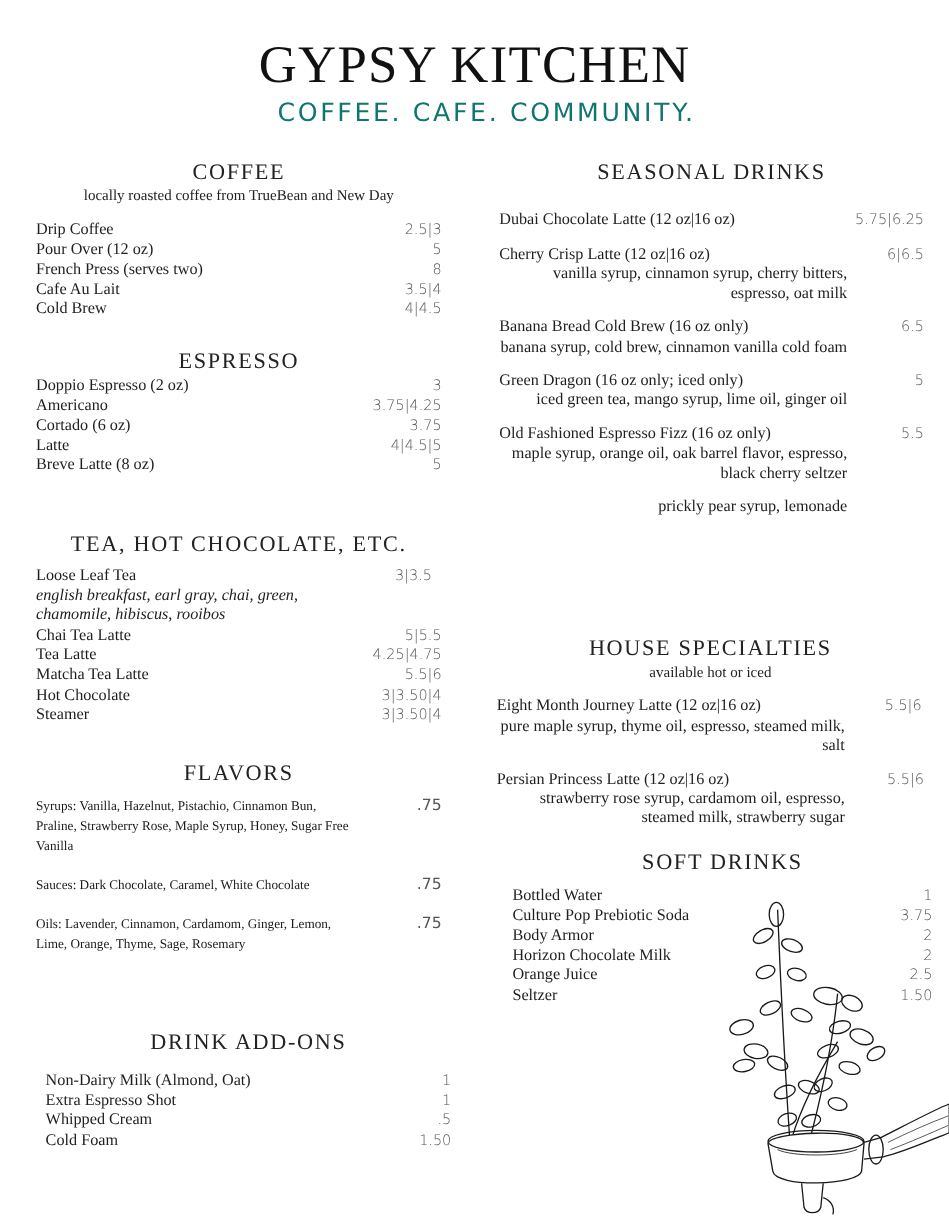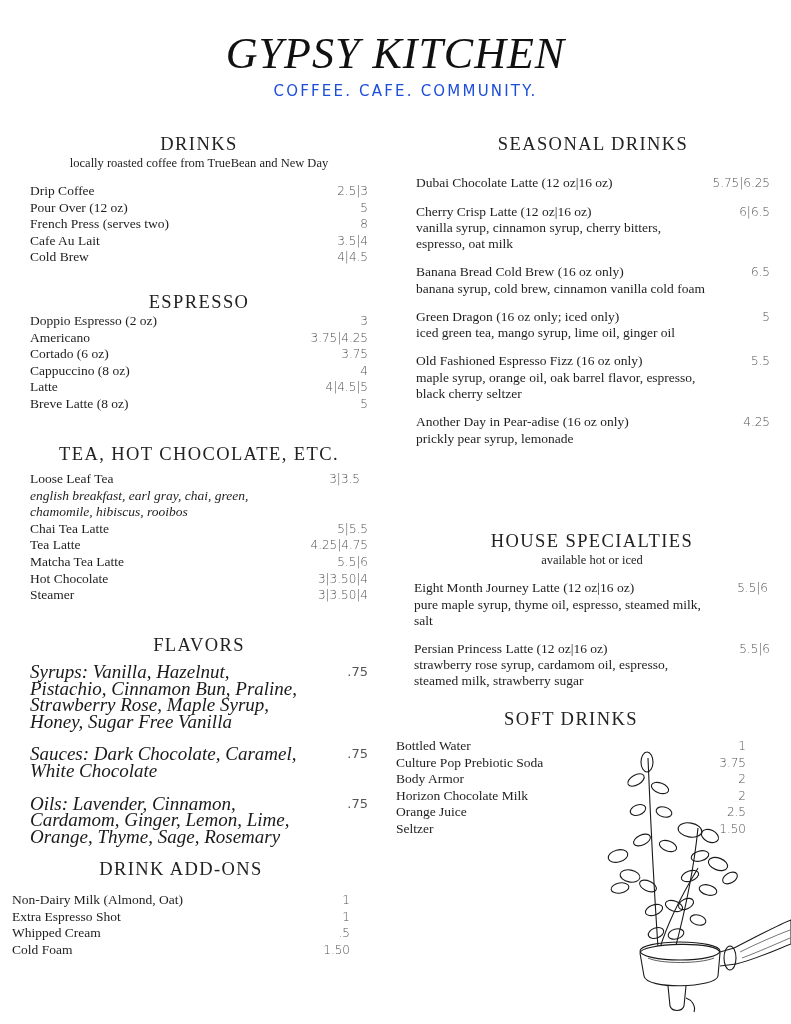--- a/index.html
+++ b/index.html
@@ -1,48 +1,48 @@
 <!DOCTYPE html>
 <html><head>
 <meta charset="utf-8">
 <style>
   html, body { margin: 0; padding: 0; background: #ffffff; }
   body { width: 791px; height: 1024px; position: relative; overflow: hidden; color: #1a1a1a;
          font-family: "Liberation Serif", "DejaVu Serif", serif; }
   .header { position: absolute; top: 30px; left: 0; width: 791px; text-align: center; }
-  .brand { font-family: "Liberation Serif", serif; font-size: 44px; letter-spacing: 1px; line-height: 48px; color: #111; font-style: italic; }
-  .tagline { font-family: "DejaVu Sans", sans-serif; font-size: 15px; letter-spacing: 2.2px; margin-top: 4px; color: #1d4ed8; padding-left: 20px; }
+  .brand { font-family: "Liberation Serif", serif; font-size: 44px; letter-spacing: 1px; line-height: 48px; color: #111; }
+  .tagline { font-family: "DejaVu Sans", sans-serif; font-size: 21px; letter-spacing: 2.2px; margin-top: 4px; color: #0f766e; padding-left: 20px; }
   .sec { position: absolute; }
   .sec-title { text-align: center; font-size: 18.5px; letter-spacing: 1.4px; color: #222; line-height: 22px; }
   .sec-sub { text-align: center; font-size: 12.5px; color: #222; line-height: 16px; }
 
   .row { display: flex; justify-content: space-between; font-size: 13.5px; line-height: 16.6px; color: #1e1e1e; }
   .row .price { color: #555; font-family: "DejaVu Sans", sans-serif; font-size: 12px; font-weight: 300; white-space: nowrap; }
   .note { font-style: italic; font-size: 13.5px; line-height: 16.6px; color: #1e1e1e; }
 
-  .item { margin-bottom: 12px; }
+  .item { margin-bottom: 12px; text-align: right; }
   .item .row { align-items: flex-start; }
   .item .desc { font-size: 13.5px; line-height: 16px; color: #1e1e1e; max-width: 290px; }
 
   .flav { display: flex; justify-content: space-between; align-items: flex-start; margin-bottom: 16px; }
-  .flav .txt { font-size: 19px; line-height: 16.6px; width: 270px; font-style: italic; }
+  .flav .txt { font-size: 11px; line-height: 16.6px; width: 270px; }
   .flav .price { color: #555; font-family: "DejaVu Sans", sans-serif; font-size: 13px; }
 
   .illus { position: absolute; left: 590px; top: 748px; width: 201px; height: 270px; }
 </style>
 </head>
 <body>
 
 <div class="header">
   <div class="brand">GYPSY KITCHEN</div>
   <div class="tagline">COFFEE. CAFE. COMMUNITY.</div>
 </div>
 
 <div class="sec" style="left:30px; top:133px; width:338px;">
-  <div class="sec-title">DRINKS</div>
+  <div class="sec-title">COFFEE</div>
   <div class="sec-sub" style="margin-bottom:12px;">locally roasted coffee from TrueBean and New Day</div>
   <div class="row">
       <span>Drip Coffee</span>
       <span class="price">2.5|3</span>
     </div>
   <div class="row">
       <span>Pour Over (12 oz)</span>
       <span class="price">5</span>
     </div>
   <div class="row">
@@ -65,24 +65,20 @@
       <span>Doppio Espresso (2 oz)</span>
       <span class="price">3</span>
     </div>
   <div class="row">
       <span>Americano</span>
       <span class="price">3.75|4.25</span>
     </div>
   <div class="row">
       <span>Cortado (6 oz)</span>
       <span class="price">3.75</span>
-    </div>
-  <div class="row">
-      <span>Cappuccino (8 oz)</span>
-      <span class="price">4</span>
     </div>
   <div class="row">
       <span>Latte</span>
       <span class="price">4|4.5|5</span>
     </div>
   <div class="row">
       <span>Breve Latte (8 oz)</span>
       <span class="price">5</span>
     </div>
 </div>
@@ -125,21 +121,21 @@
   <div class="flav">
       <span class="txt">Sauces: Dark Chocolate, Caramel, White Chocolate</span>
       <span class="price">.75</span>
     </div>
   <div class="flav">
       <span class="txt">Oils: Lavender, Cinnamon, Cardamom, Ginger, Lemon, Lime, Orange, Thyme, Sage, Rosemary</span>
       <span class="price">.75</span>
     </div>
 </div>
 
-<div class="sec" style="left:12px; top:858px; width:338px;">
+<div class="sec" style="left:38px; top:858px; width:338px;">
   <div class="sec-title" style="margin-bottom:12px;">DRINK ADD-ONS</div>
   <div class="row">
       <span>Non-Dairy Milk (Almond, Oat)</span>
       <span class="price">1</span>
     </div>
   <div class="row">
       <span>Extra Espresso Shot</span>
       <span class="price">1</span>
     </div>
   <div class="row">
@@ -182,24 +178,20 @@
       <div class="desc">iced green tea, mango syrup, lime oil, ginger oil</div>
     </div>
   <div class="item">
       <div class="row">
         <span>Old Fashioned Espresso Fizz (16 oz only)</span>
         <span class="price">5.5</span>
       </div>
       <div class="desc">maple syrup, orange oil, oak barrel flavor, espresso, black cherry seltzer</div>
     </div>
   <div class="item">
-      <div class="row">
-        <span>Another Day in Pear-adise (16 oz only)</span>
-        <span class="price">4.25</span>
-      </div>
       <div class="desc">prickly pear syrup, lemonade</div>
     </div>
 </div>
 
 <div class="sec" style="left:414px; top:530px; width:356px;">
   <div class="sec-title">HOUSE SPECIALTIES</div>
   <div class="sec-sub" style="margin-bottom:12px;">available hot or iced</div>
   <div class="item" style="padding-right:2px;">
       <div class="row">
         <span>Eight Month Journey Latte (12 oz|16 oz)</span>
@@ -209,21 +201,21 @@
     </div>
   <div class="item">
       <div class="row">
         <span>Persian Princess Latte (12 oz|16 oz)</span>
         <span class="price">5.5|6</span>
       </div>
       <div class="desc">strawberry rose syrup, cardamom oil, espresso, steamed milk, strawberry sugar</div>
     </div>
 </div>
 
-<div class="sec" style="left:396px; top:708px; width:350px;">
+<div class="sec" style="left:427px; top:708px; width:350px;">
   <div class="sec-title" style="margin-bottom:8px;">SOFT DRINKS</div>
   <div class="row">
       <span>Bottled Water</span>
       <span class="price">1</span>
     </div>
   <div class="row">
       <span>Culture Pop Prebiotic Soda</span>
       <span class="price">3.75</span>
     </div>
   <div class="row">

